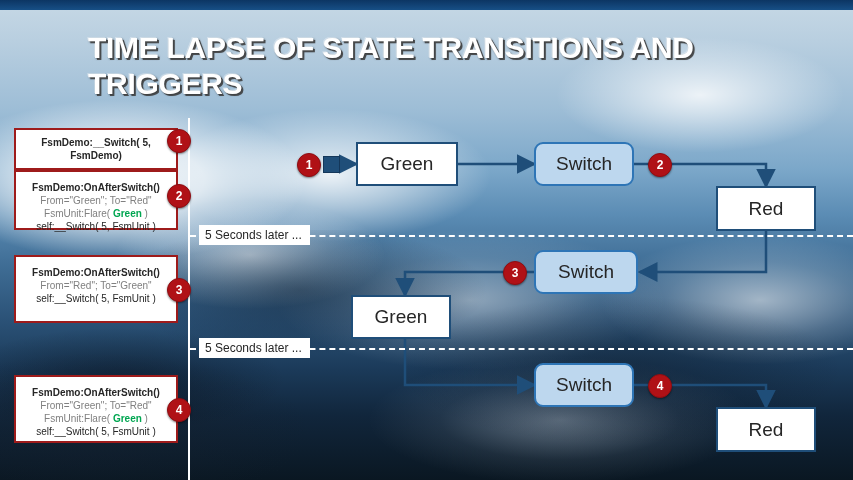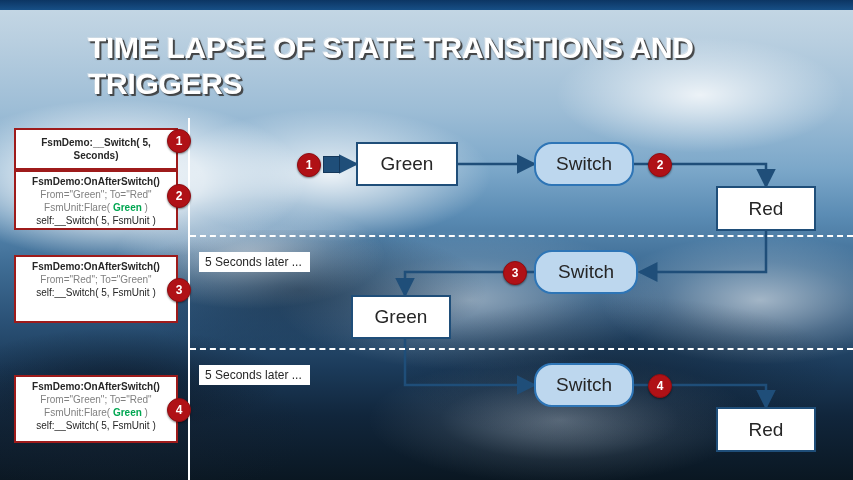--- a/index.html
+++ b/index.html
@@ -61,21 +61,21 @@
   
   .codebox{
     position:absolute;
     background:#ffffff;
     border:2px solid #9E1B1B;
     box-sizing:border-box;
     text-align:center;
     color:#404040;
     font-size:10px;
     line-height:13px;
-    padding:3px 4px;
+    padding:9px 4px;
   }
   .codebox .hdr{font-weight:bold;color:#262626;}
   .codebox .dim{color:#808080;}
   .codebox .self{font-weight:normal;color:#262626;}
   .tok-green{color:#00A651;font-weight:bold;}
   .tok-red{color:#E8414A;font-weight:bold;}
   #box1{left:14px;top:128px;width:164px;height:42px;display:flex;align-items:center;justify-content:center;}
   #box2{left:14px;top:170px;width:164px;height:60px;}
   #box3{left:14px;top:255px;width:164px;height:68px;}
   #box4{left:14px;top:375px;width:164px;height:68px;}
@@ -88,29 +88,29 @@
     box-shadow:0 1px 2px rgba(0,0,0,.45);
     z-index:6;
   }
   
   .node{
     position:absolute;box-sizing:border-box;
     display:flex;align-items:center;justify-content:center;
     font-size:19px;color:#262626;z-index:4;
   }
   .node.state{background:#ffffff;border:2px solid #1F4E79;}
-  .node.switch{background:#BDD7EE;border:2px solid #2E75B6;border-radius:18px;}
+  .node.switch{background:#BDD7EE;border:2px solid #2E75B6;border-radius:9px;}
   
   .timeline{
     position:absolute;left:190px;width:663px;height:0;
     border-top:2px dashed #ffffff;z-index:3;
   }
   .timelabel{
     position:absolute;background:#ffffff;color:#262626;
-    font-size:12px;padding:3px 8px 3px 6px;white-space:nowrap;z-index:5;margin-top:27px;
+    font-size:12px;padding:3px 8px 3px 6px;white-space:nowrap;z-index:5;
   }
   
   #wires{position:absolute;left:0;top:0;width:853px;height:480px;z-index:2;}
   
   #startsq{
     position:absolute;left:323px;top:156px;width:15px;height:15px;
     background:#1F4E79;border:1px solid #14375a;z-index:5;
   }
 </style>
 </head>
@@ -122,21 +122,21 @@
   <div id="sky-dark"></div>
   <div id="topbar"></div>
 
   <div id="title">TIME LAPSE OF STATE TRANSITIONS AND TRIGGERS</div>
 
   <div id="divider"></div>
 
   <div class="codebox" id="box1">
     <div>
       <div class="hdr"><span>FsmDemo:__Switch( 5,</span></div>
-      <div class="hdr"><span>Seconds)</span></div>
+      <div class="hdr"><span>FsmDemo)</span></div>
     </div>
   </div>
 
   <div class="codebox" id="box2">
     <div class="hdr">FsmDemo:OnAfterSwitch()</div>
     <div class="dim">From="Green"; To="Red"</div>
     <div class="dim">FsmUnit:Flare( <span class="tok-green">Green</span> )</div>
     <div class="self">self:__Switch( 5, FsmUnit )</div>
   </div>
 

